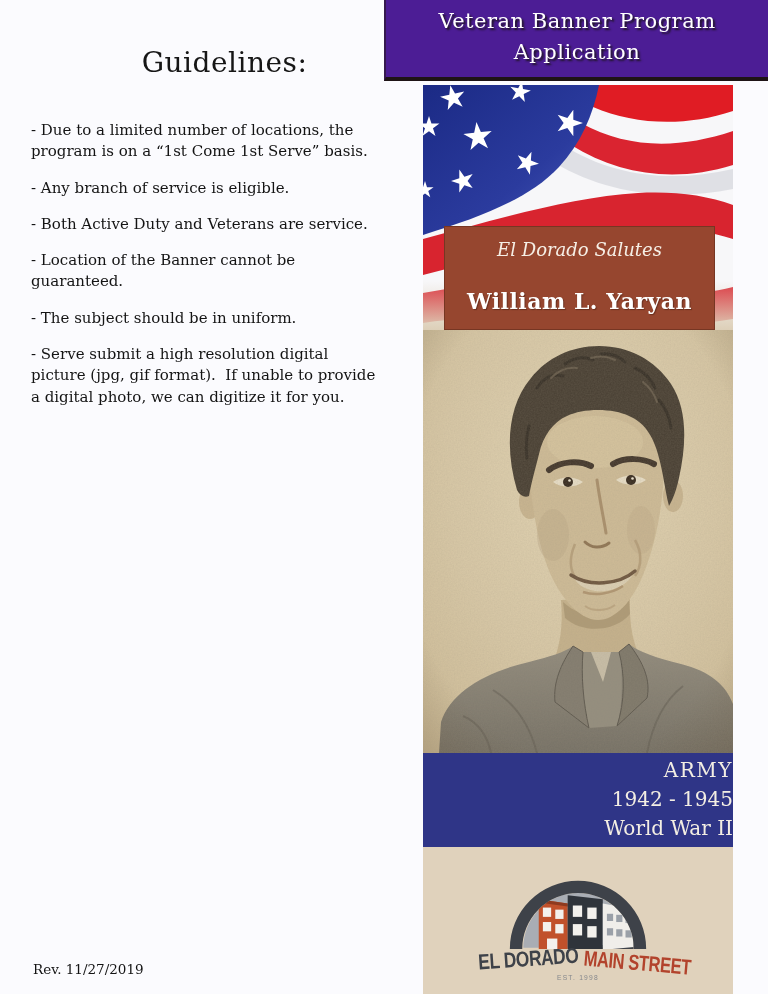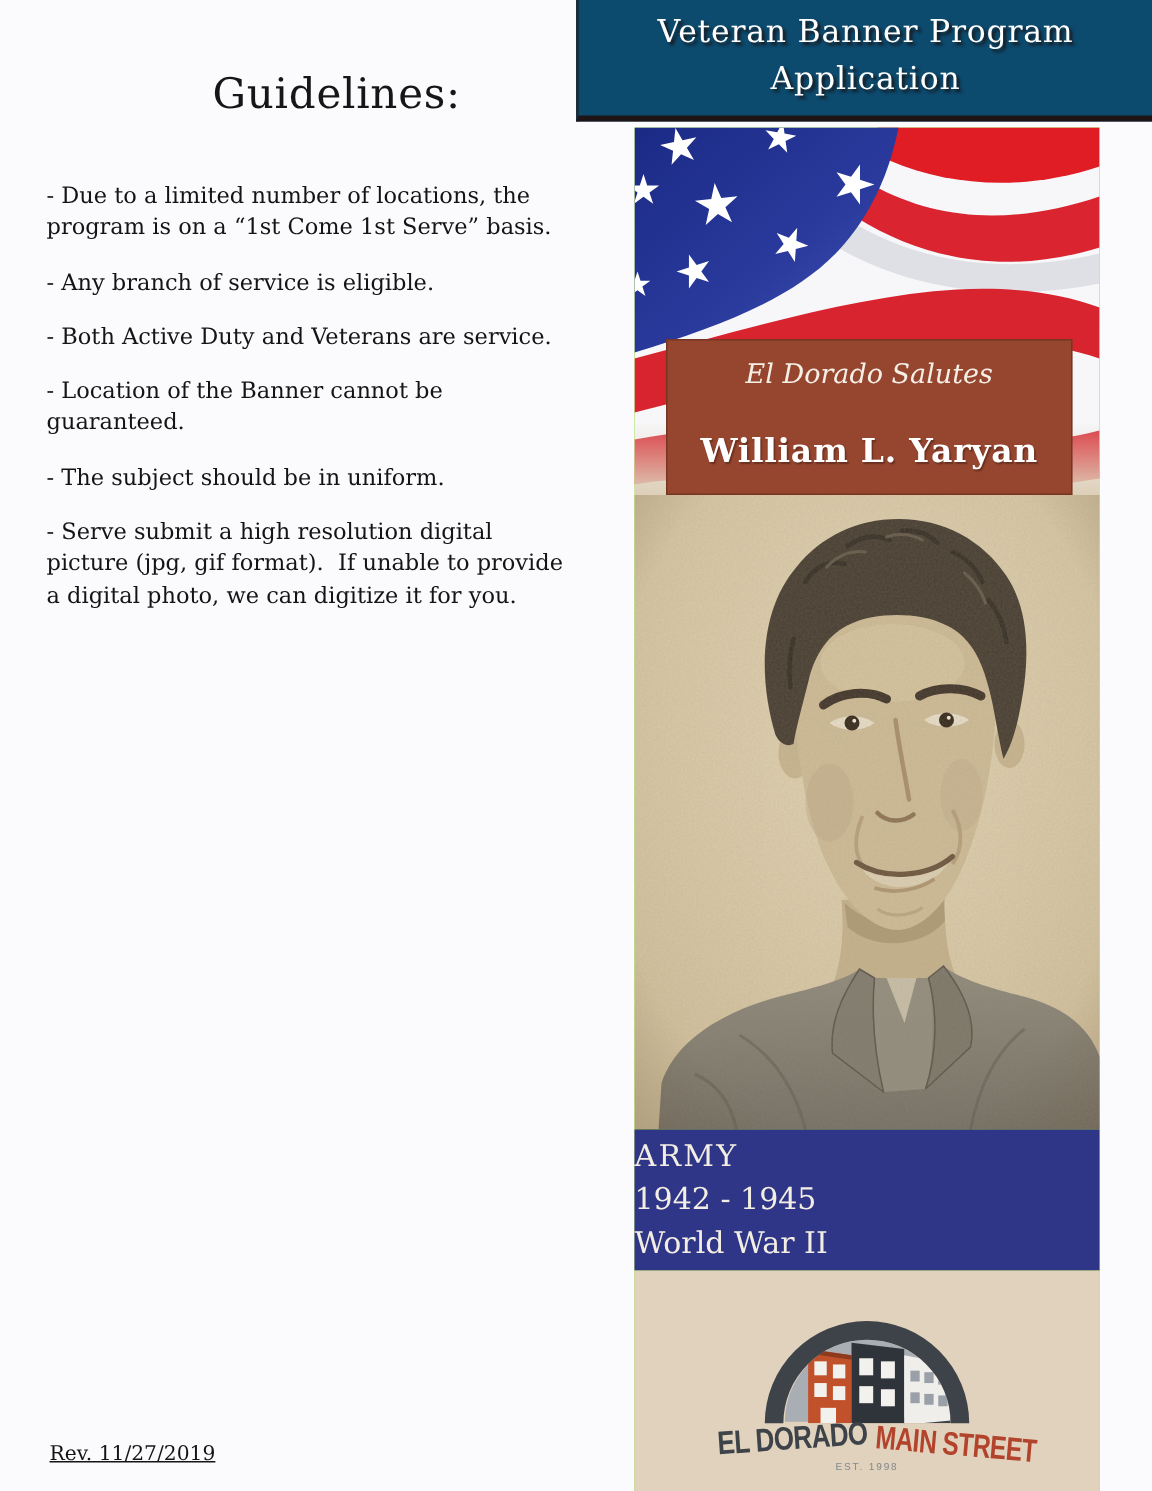--- a/index.html
+++ b/index.html
@@ -4,21 +4,21 @@
 <style>
   html,body{margin:0;padding:0;}
   body{
     width:768px;height:994px;position:relative;overflow:hidden;
     background:#fbfbfe;
     font-family:"DejaVu Serif","Liberation Serif",serif;
   }
   
   .red-header{
     position:absolute;left:384px;top:0;width:384px;height:81px;
-    background:#0c4a6e;
+    background:#4c1d95;
     border-bottom:4px solid #1e1416;
     border-left:2px solid rgba(35,22,22,.55);
     box-sizing:border-box;
     text-align:center;color:#fff;
     padding-top:6px;
   }
   .red-header .t-line{
     font-size:21px;line-height:31px;
     text-shadow:2px 2px 2px rgba(25,20,20,.9);
     letter-spacing:.5px;
@@ -32,52 +32,52 @@
   .guidelines-list{
     position:absolute;left:31px;top:120px;width:350px;
     font-size:15px;line-height:1.42;color:#141414;
   }
   .guidelines-list p{
     margin:0 0 15px 0;white-space:pre-wrap;
   }
   
   .banner{
     position:absolute;left:423px;top:85px;width:310px;height:909px;
-    background:#84cc16;
+    background:#ef4444;
   }
   .flag-wrap{position:absolute;left:0;top:0;width:310px;height:245px;}
   .flag-wrap svg{display:block;}
   .brick-panel{
     position:absolute;left:21px;top:141px;width:271px;height:104px;
     background:#96462f;border:1px solid rgba(60,25,15,.35);
     box-sizing:border-box;text-align:center;color:#fff;
   }
   .salute{
     margin-top:11px;font-style:italic;font-size:18px;line-height:24px;color:#f6efe6;
   }
   .veteran-name{
     margin-top:24px;font-weight:bold;font-size:22px;line-height:30px;color:#ffffff;
     letter-spacing:.5px;text-shadow:1px 1px 1px rgba(60,25,15,.5);
   }
   .photo-wrap{position:absolute;left:0;top:245px;width:310px;height:423px;}
   .photo-wrap svg{display:block;}
   .navy-panel{
     position:absolute;left:0;top:668px;width:310px;height:94px;
-    background:#2f3587;color:#f3eee3;text-align:left;
+    background:#2f3587;color:#f3eee3;text-align:right;
     padding-top:3px;box-sizing:border-box;
   }
   .navy-panel .n-line{font-size:20px;line-height:29px;}
   .navy-panel .branch{letter-spacing:1.5px;}
   .logo-footer{
     position:absolute;left:0;top:762px;width:310px;height:147px;
     background:#e0d2bc;display:flex;align-items:center;justify-content:center;
   }
   
   .revision{
-    position:absolute;left:33px;top:961px;font-size:13.5px;color:#141414;text-decoration:underline;
+    position:absolute;left:33px;top:961px;font-size:13.5px;color:#141414;
   }
 </style>
 </head>
 <body>
 
 <div class="red-header">
   <div class="t-line">Veteran Banner Program</div>
   <div class="t-line">Application</div>
 </div>
 

